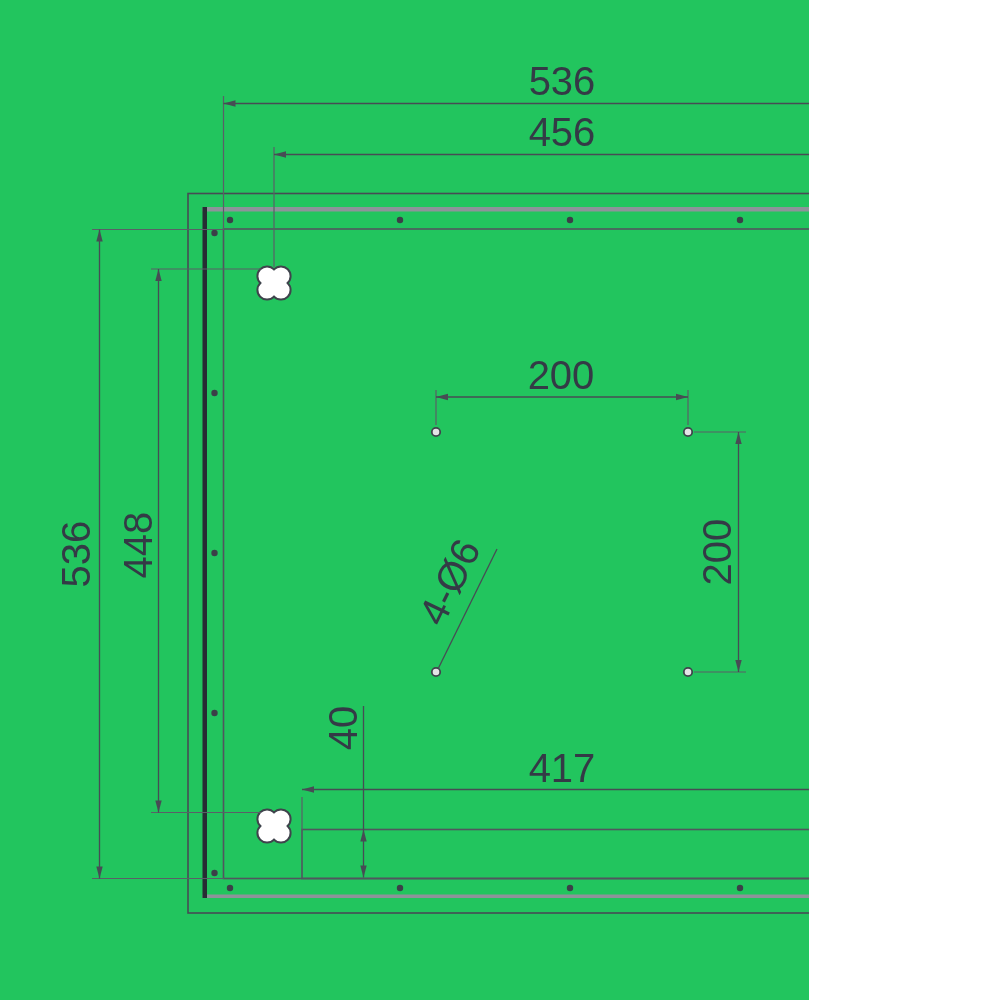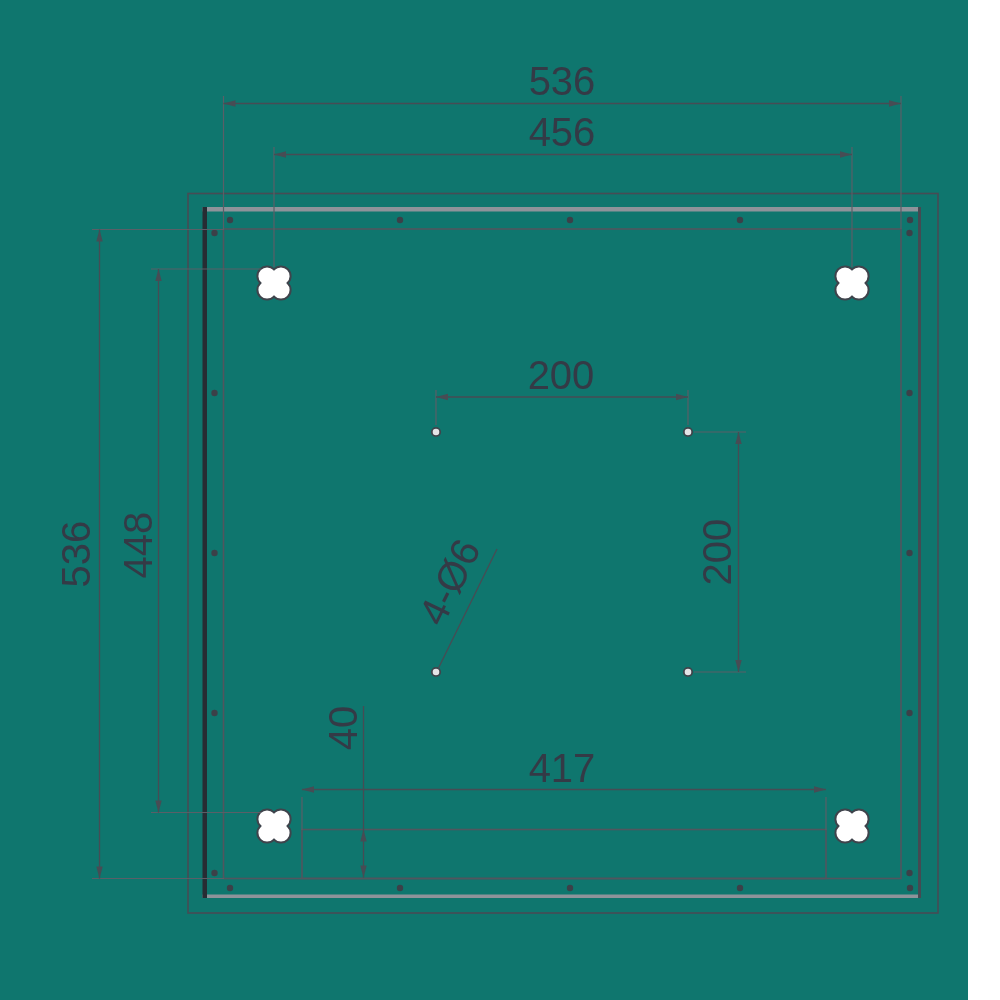--- a/index.html
+++ b/index.html
@@ -1,16 +1,16 @@
 <!DOCTYPE html>
 <html><head>
 <meta charset="utf-8">
 <style>
   html,body{margin:0;padding:0;background:#ffffff;}
-  .stage{position:relative;width:968px;height:1000px;background:#0f766e;overflow:hidden;}
+  .stage{position:relative;width:809px;height:1000px;background:#22c55e;overflow:hidden;}
   svg{display:block;}
   svg text{
     font-family:"Liberation Sans", sans-serif;
     font-size:40px;
     fill:#343a46;
     letter-spacing:0px;
   }
   .thin      {stroke:#51565e;stroke-width:1.6;fill:none;}
   .outer     {stroke:#474c54;stroke-width:1.6;fill:none;}
   .dimline   {stroke:#474c54;stroke-width:1.3;fill:none;}

